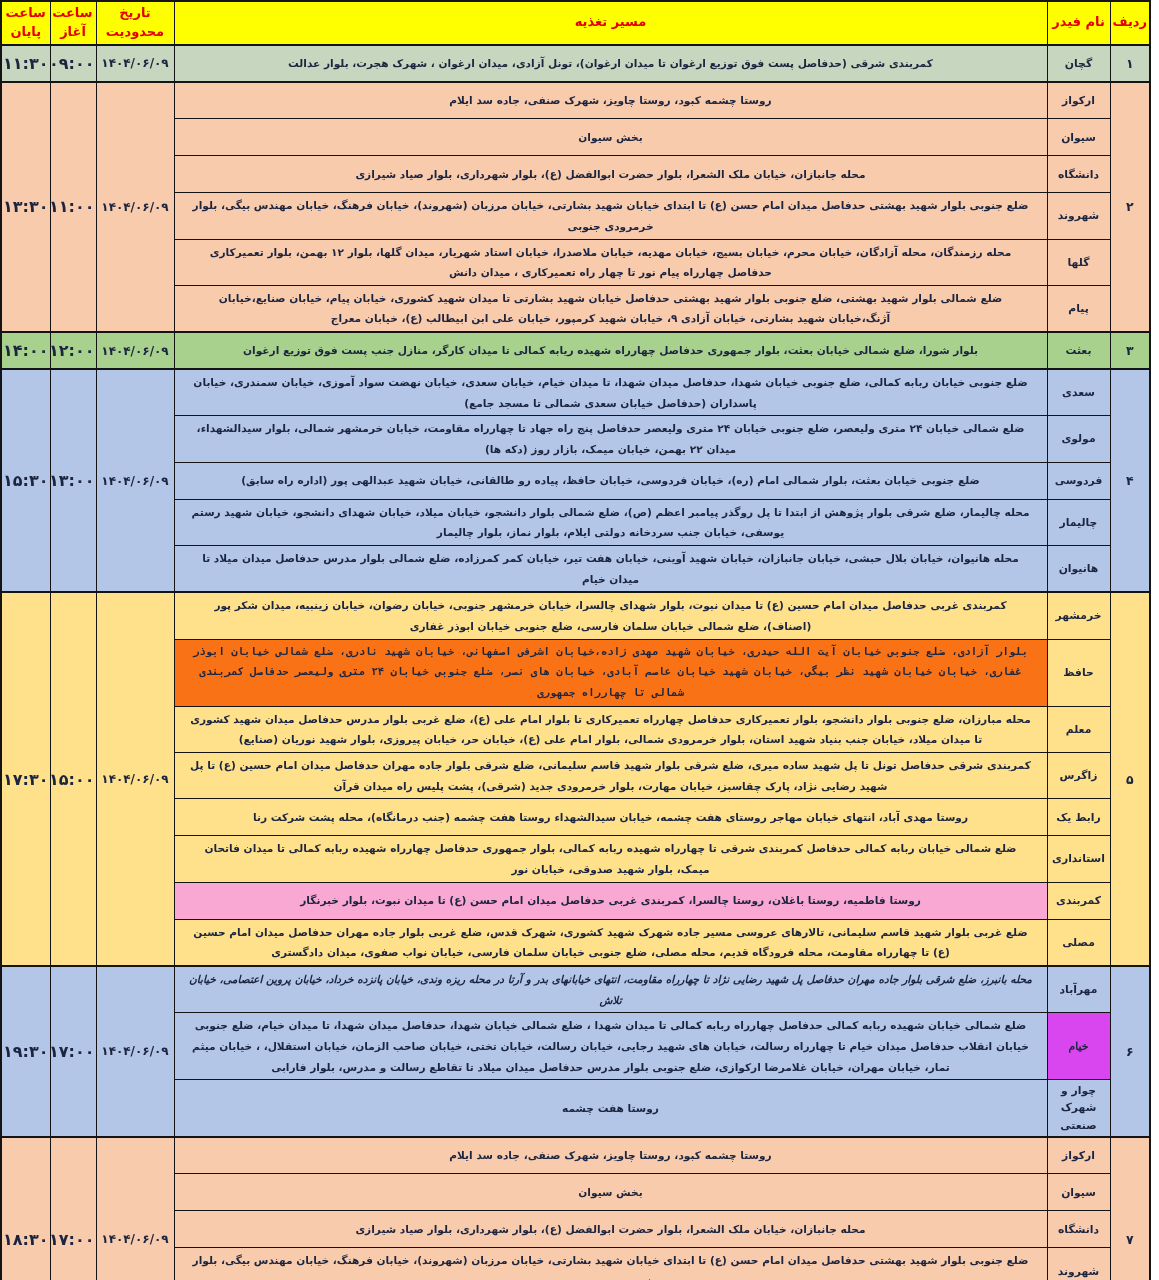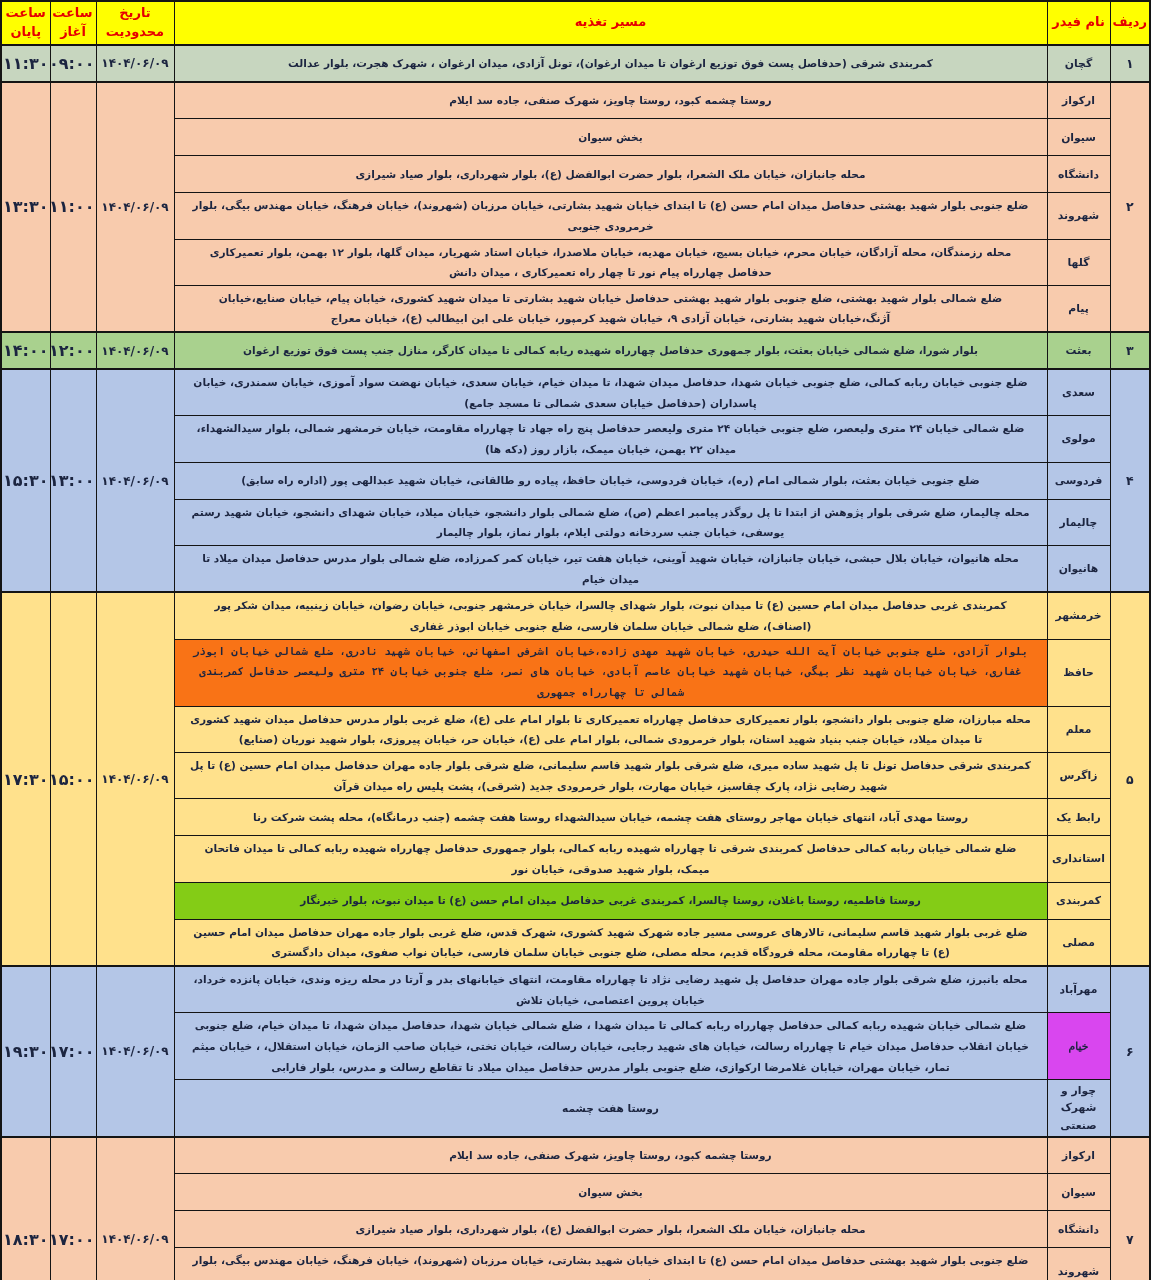--- a/index.html
+++ b/index.html
@@ -155,30 +155,30 @@
       <tr>
         <td class="cell-feeder" style="background: rgb(255, 225, 140);">رابط یک</td>
         <td class="cell-route" style="background: rgb(255, 225, 140);">روستا مهدی آباد، انتهای خیابان مهاجر روستای هفت چشمه، خیابان سیدالشهداء روستا هفت چشمه (جنب درمانگاه)، محله پشت شرکت رنا</td>
       </tr>
       <tr>
         <td class="cell-feeder" style="background: rgb(255, 225, 140);">استانداری</td>
         <td class="cell-route" style="background: rgb(255, 225, 140);">ضلع شمالی خیابان ربابه کمالی حدفاصل کمربندی شرقی تا چهارراه شهیده ربابه کمالی، بلوار جمهوری حدفاصل چهارراه شهیده ربابه کمالی تا میدان فاتحان میمک، بلوار شهید صدوقی، خیابان نور</td>
       </tr>
       <tr>
         <td class="cell-feeder" style="background: rgb(255, 225, 140);">کمربندی</td>
-        <td class="cell-route" style="background: #84cc16;">روستا فاطمیه، روستا باغلان، روستا چالسرا، کمربندی غربی حدفاصل میدان امام حسن (ع) تا میدان نبوت، بلوار خبرنگار</td>
+        <td class="cell-route" style="background: #f9a8d4;">روستا فاطمیه، روستا باغلان، روستا چالسرا، کمربندی غربی حدفاصل میدان امام حسن (ع) تا میدان نبوت، بلوار خبرنگار</td>
       </tr>
       <tr>
         <td class="cell-feeder" style="background: rgb(255, 225, 140);">مصلی</td>
         <td class="cell-route" style="background: rgb(255, 225, 140);">ضلع غربی بلوار شهید قاسم سلیمانی، تالارهای عروسی مسیر جاده شهرک شهید کشوری، شهرک قدس، ضلع غربی بلوار جاده مهران حدفاصل میدان امام حسین (ع) تا چهارراه مقاومت، محله فرودگاه قدیم، محله مصلی، ضلع جنوبی خیابان سلمان فارسی، خیابان نواب صفوی، میدان دادگستری</td>
       </tr>
       <tr class="group-start">
         <td class="cell-num" rowspan="3" style="background: rgb(180, 198, 231);">۶</td>
         <td class="cell-feeder" style="background: rgb(180, 198, 231);">مهرآباد</td>
-        <td class="cell-route" style="background: rgb(180, 198, 231);">محله بانبرز، ضلع شرقی بلوار جاده مهران حدفاصل پل شهید رضایی نژاد تا چهارراه مقاومت، انتهای خیابانهای بدر و آرتا در محله ریزه وندی، خیابان پانزده خرداد، خیابان پروین اعتصامی، خیابان تلاش</td>
+        <td class="cell-route" style="background: rgb(180, 198, 231); font-style: italic;">محله بانبرز، ضلع شرقی بلوار جاده مهران حدفاصل پل شهید رضایی نژاد تا چهارراه مقاومت، انتهای خیابانهای بدر و آرتا در محله ریزه وندی، خیابان پانزده خرداد، خیابان پروین اعتصامی، خیابان تلاش</td>
         <td class="cell-date" rowspan="3" style="background: rgb(180, 198, 231);">۱۴۰۴/۰۶/۰۹</td>
         <td class="cell-time" rowspan="3" style="background: rgb(180, 198, 231);">۱۷:۰۰</td>
         <td class="cell-time" rowspan="3" style="background: rgb(180, 198, 231); padding-left: 44px;">۱۹:۳۰</td>
       </tr>
       <tr>
         <td class="cell-feeder" style="background: #d946ef; font-family: Liberation Serif, serif;">خیام</td>
         <td class="cell-route" style="background: rgb(180, 198, 231);">ضلع شمالی خیابان شهیده ربابه کمالی حدفاصل چهارراه ربابه کمالی تا میدان شهدا ، ضلع شمالی خیابان شهدا، حدفاصل میدان شهدا، تا میدان خیام، ضلع جنوبی خیابان انقلاب حدفاصل میدان خیام تا چهارراه رسالت، خیابان های شهید رجایی، خیابان رسالت، خیابان تختی، خیابان صاحب الزمان، خیابان استقلال، ، خیابان میثم تمار، خیابان مهران، خیابان غلامرضا ارکوازی، ضلع جنوبی بلوار مدرس حدفاصل میدان میلاد تا تقاطع رسالت و مدرس، بلوار فارابی</td>
       </tr>
       <tr>
         <td class="cell-feeder" style="background: rgb(180, 198, 231);">چوار و شهرک صنعتی</td>

